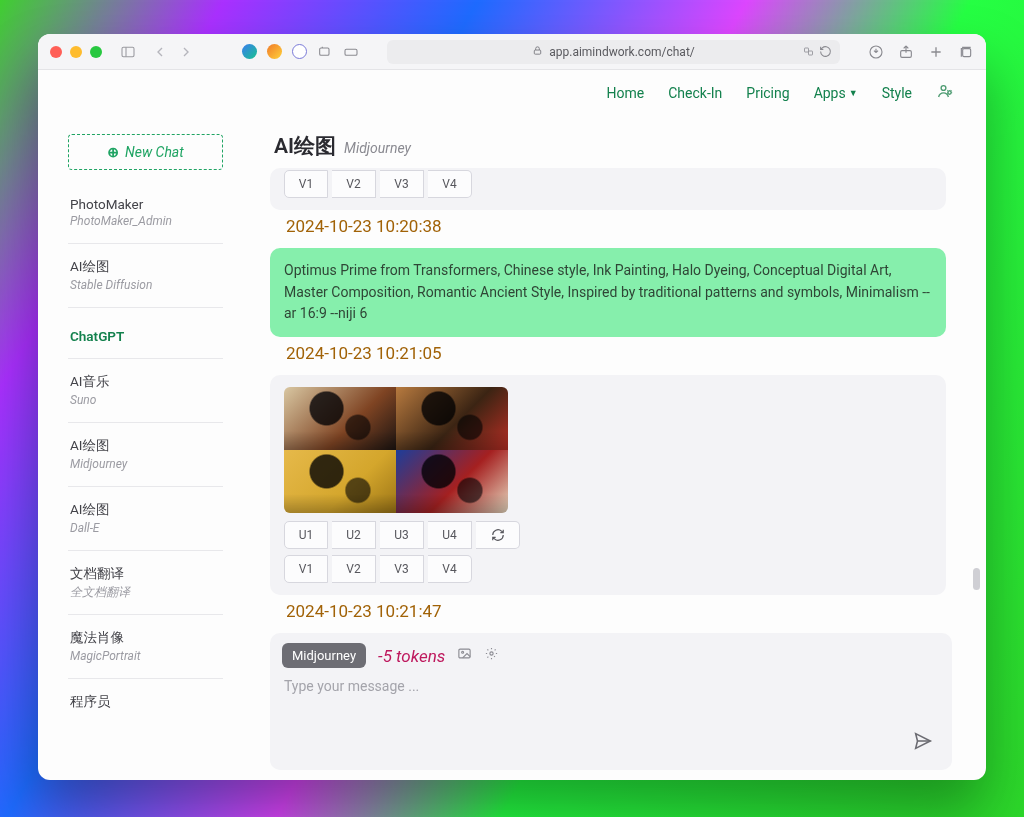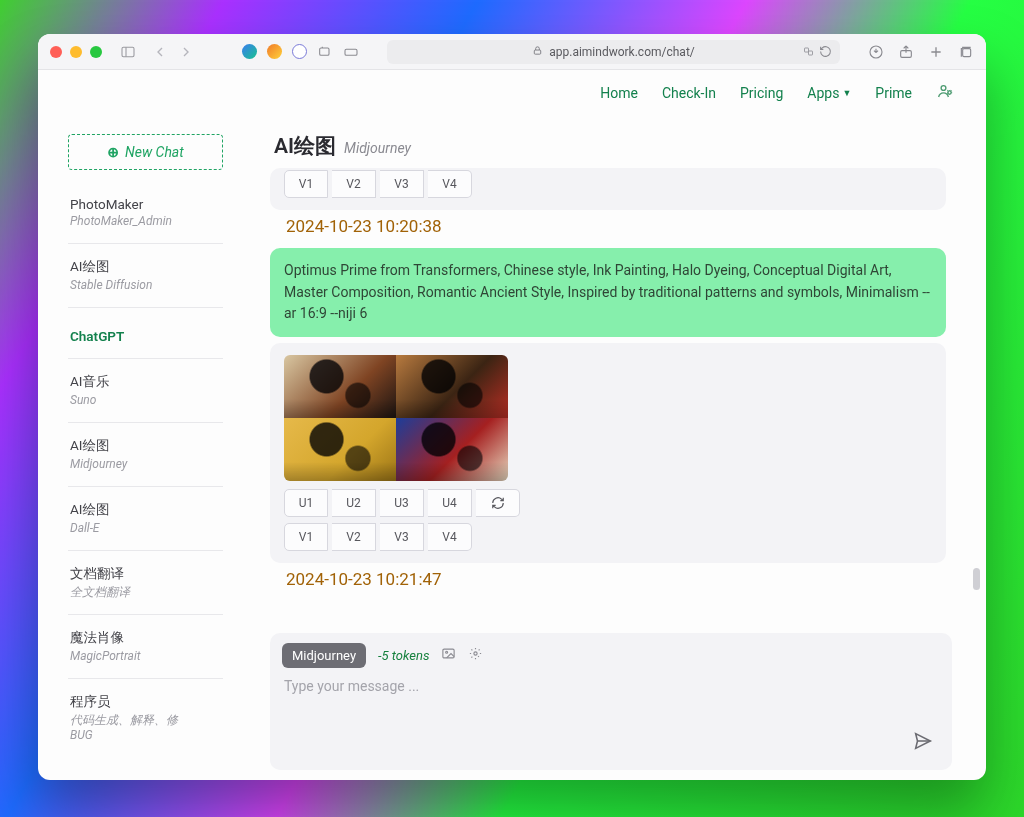--- a/index.html
+++ b/index.html
@@ -108,21 +108,21 @@
       linear-gradient(transparent 70%, rgba(0,0,0,0.25));
     mix-blend-mode: multiply;
   }
 
   
   .composer {
     margin-top:6px; background:#f3f3f6; border-radius:10px; padding:10px 12px 8px 12px; position:relative;
   }
   .composer-top { display:flex; align-items:center; gap:12px; margin-bottom:4px; }
   .chip { background:#6d6d74; color:#fff; border-radius:6px; font-size:13px; padding:5px 10px; }
-  .token-hint { font-size:13px; color:#15803d; font-style:italic; }
+  .token-hint { font-size:17px; color:#be185d; font-style:italic; }
   .comp-ico { color:#8b8b92; }
   .comp-ico svg { width:15px; height:15px; }
   .textarea {
     width:100%; min-height:86px; border:none; background:transparent; resize:none;
     font-size:14px; color:#555; outline:none; padding:6px 2px;
   }
   .textarea::placeholder { color:#a4a4ab; }
   .send {
     position:absolute; right:18px; bottom:14px; color:#6b6b72; cursor:pointer;
   }
@@ -225,21 +225,21 @@
     </div>
 
     <div class="appnav">
       <span class="navlink">Home</span>
       <span class="navlink">Check-In</span>
       <span class="navlink">Pricing</span>
       <span class="navlink apps">
         <span>Apps</span>
         <span class="caret">▼</span>
       </span>
-      <span class="navlink">Prime</span>
+      <span class="navlink">Style</span>
       <span class="user-ico">
         <svg width="18" height="18" viewBox="0 0 24 24" fill="none" stroke="currentColor" stroke-width="1.8">
             <circle cx="10" cy="8" r="3.2"></circle>
             <path d="M3.5 20c1-4 4-5.5 6.5-5.5s5.5 1.5 6.5 5.5"></path>
             <circle cx="18" cy="14" r="2.2"></circle>
             <path d="M18 11v1m0 4v1m2.5-3h1m-6 0h1m3.3-2.3l.7-.7m-4.7 4.7l-.7.7m0-5.4l.7.7m4-0l.7-.7"></path>
           </svg>
       </span>
     </div>
 
@@ -276,21 +276,20 @@
         <div class="side-item">
           <div class="side-title">文档翻译</div>
           <div class="side-sub">全文档翻译</div>
         </div>
         <div class="side-item">
           <div class="side-title">魔法肖像</div>
           <div class="side-sub">MagicPortrait</div>
         </div>
         <div class="side-item">
           <div class="side-title">程序员</div>
-          <div class="side-sub">代码生成、解释、修BUG</div>
         </div>
       </div>
 
       <div class="main">
         <div class="page-heading">
           <h1>AI绘图</h1>
           <span class="sub">Midjourney</span>
         </div>
 
         <div class="scroll">
@@ -306,20 +305,21 @@
               </div>
             </div>
           </div>
           <div class="timestamp">2024-10-23 10:20:38</div>
 
           <div class="bubble-wrap">
             <div class="bubble green">
               <span style="font-size:14px; line-height:1.55;">Optimus Prime from Transformers, Chinese style, Ink Painting, Halo Dyeing, Conceptual Digital Art, Master Composition, Romantic Ancient Style, Inspired by traditional patterns and symbols, Minimalism --ar 16:9 --niji 6</span>
             </div>
           </div>
+          <div class="timestamp">2024-10-23 10:21:05</div>
 
           <div class="bubble-wrap">
             <div class="bubble gray">
               <div class="img-grid">
                 <div class="img-cell ic1"></div>
                 <div class="img-cell ic2"></div>
                 <div class="img-cell ic3"></div>
                 <div class="img-cell ic4"></div>
               </div>
               <div class="btnrow">

